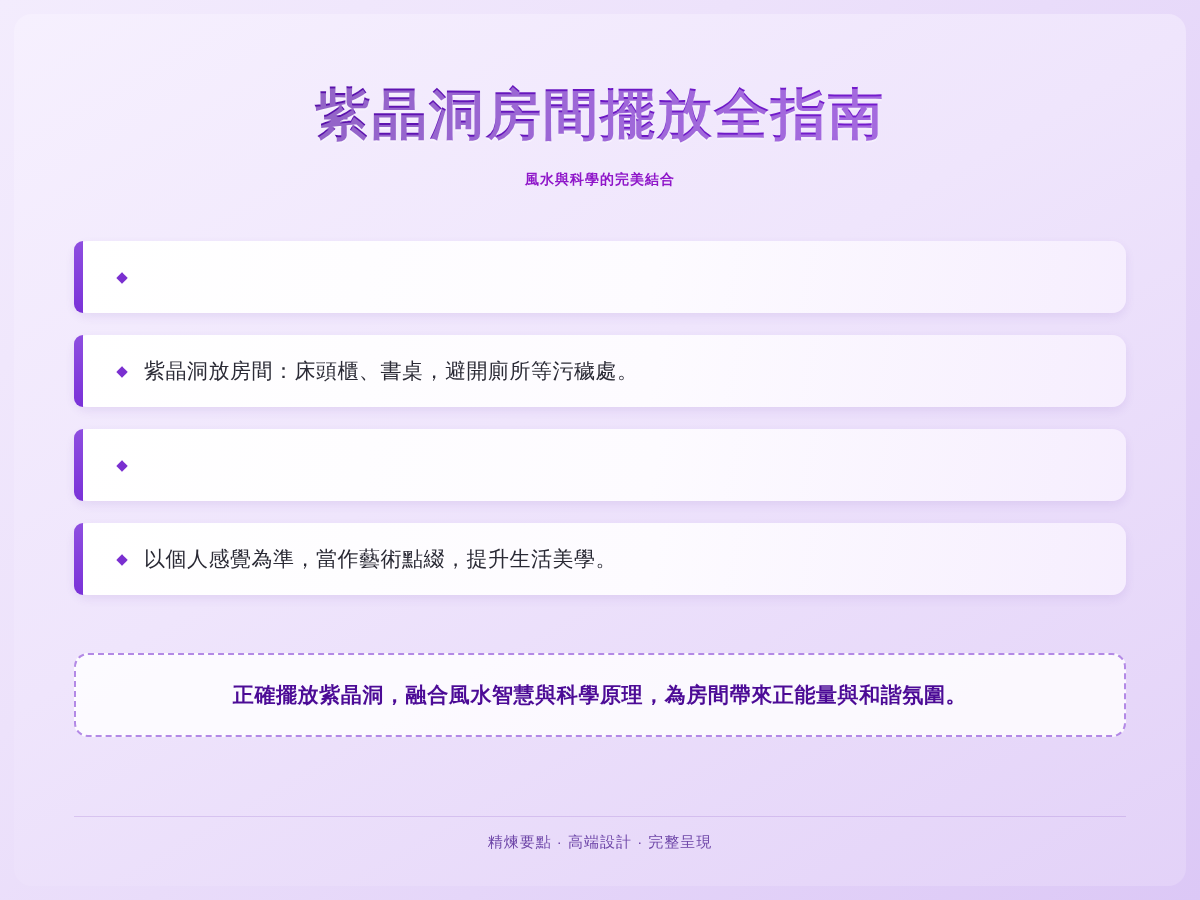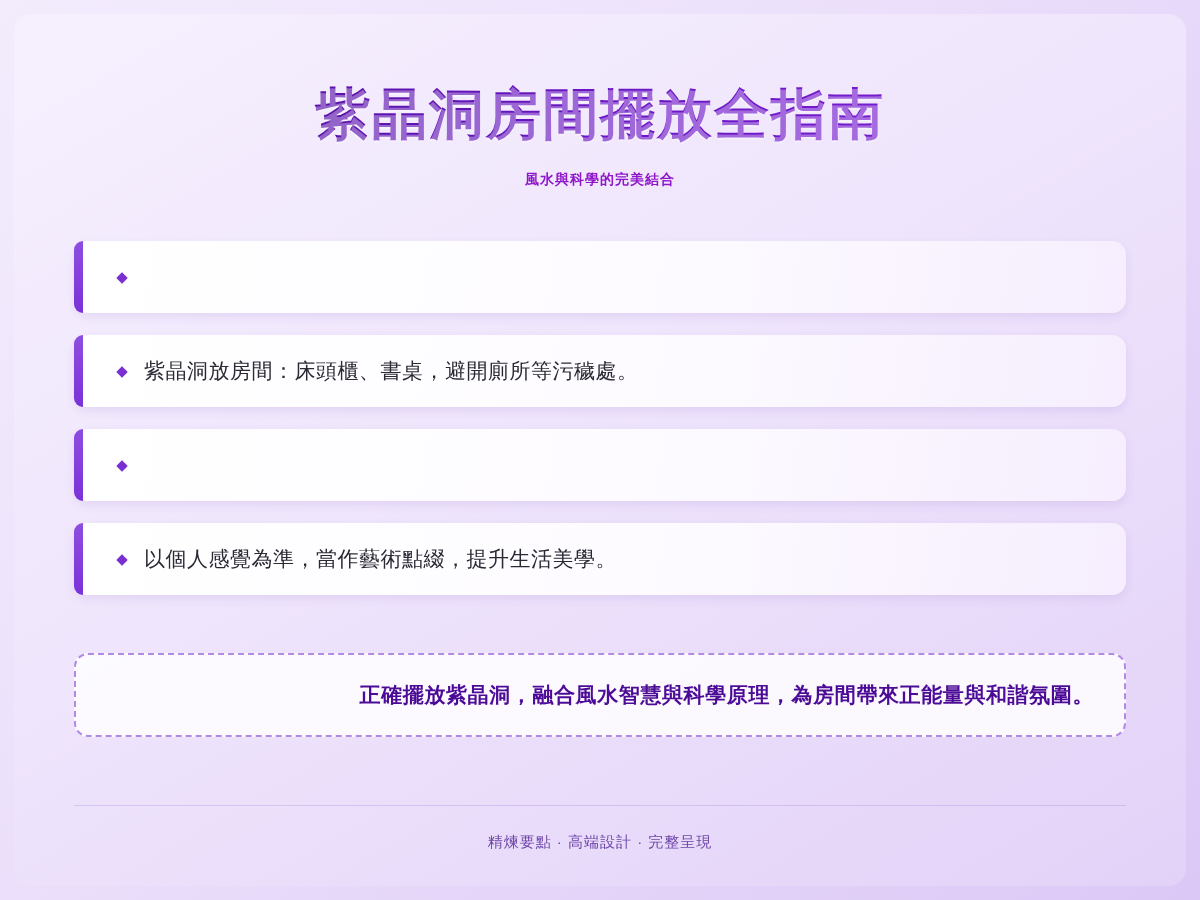--- a/index.html
+++ b/index.html
@@ -104,37 +104,37 @@
     letter-spacing: 0.5px;
     line-height: 1.5;
   }
 
   .conclusion {
     margin-top: 58px;
     border: 2px dashed #b389e6;
     border-radius: 14px;
     background: rgba(255,255,255,0.82);
     padding: 26px 30px;
-    text-align: right;
+    text-align: center;
   }
   .conclusion-text {
     font-size: 21px;
     font-weight: bold;
     color: #4c0b96;
     letter-spacing: 0.6px;
   }
 
   .footer {
     position: absolute;
     left: 60px;
     right: 60px;
     bottom: 34px;
     text-align: center;
     border-top: 1px solid rgba(140, 90, 200, 0.22);
-    padding-top: 27px;
+    padding-top: 16px;
     font-size: 15px;
     color: #6e46a8;
     letter-spacing: 1px;
   }
 </style>
 </head>
 <body>
 
 <div class="slide">
   <div class="slide-inner">

